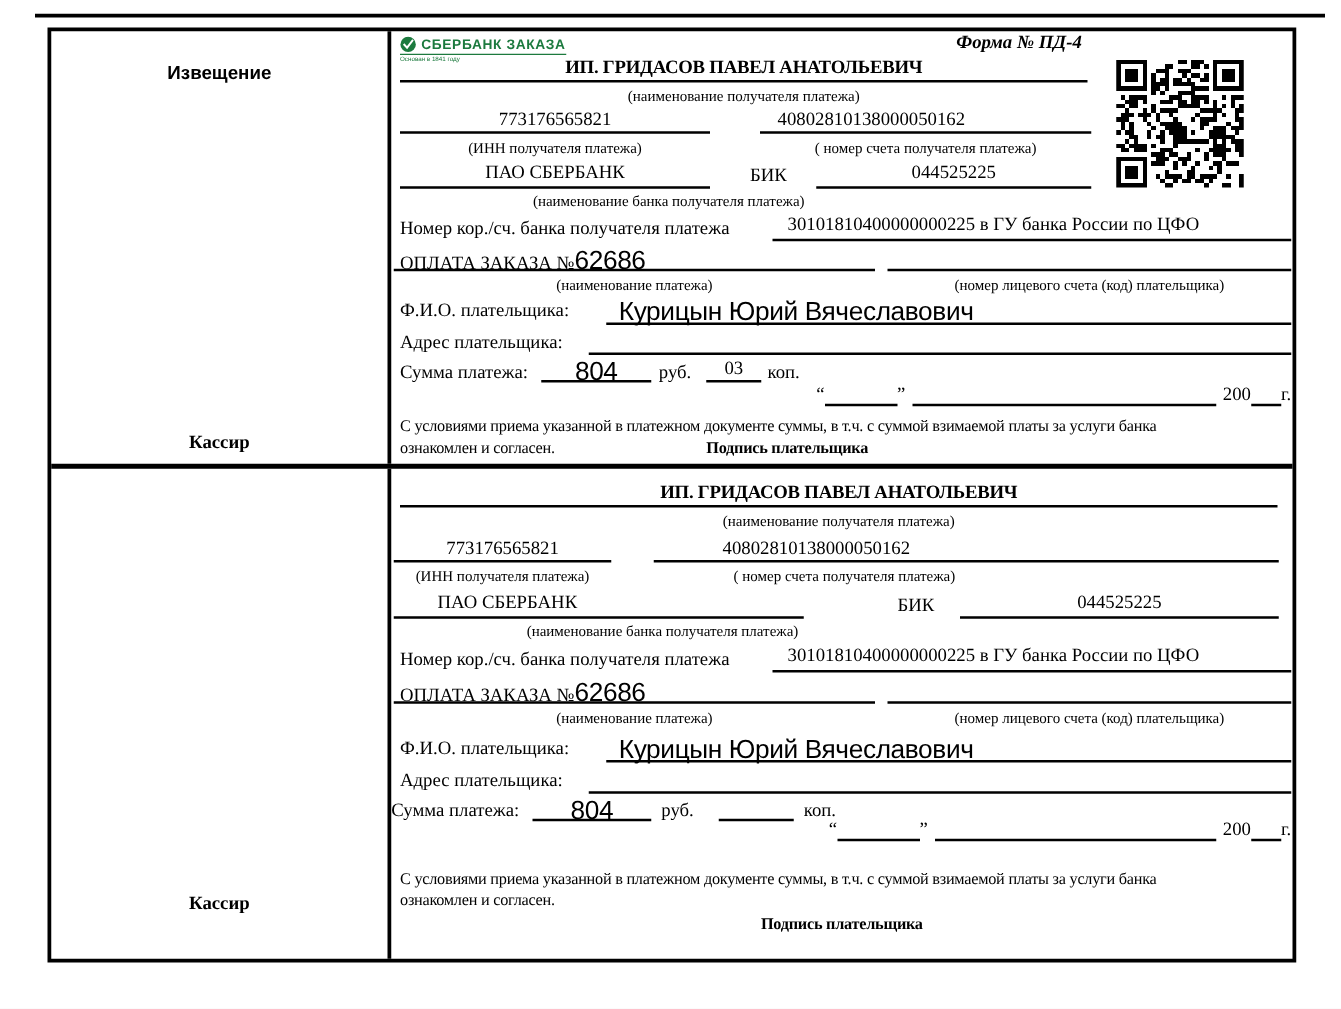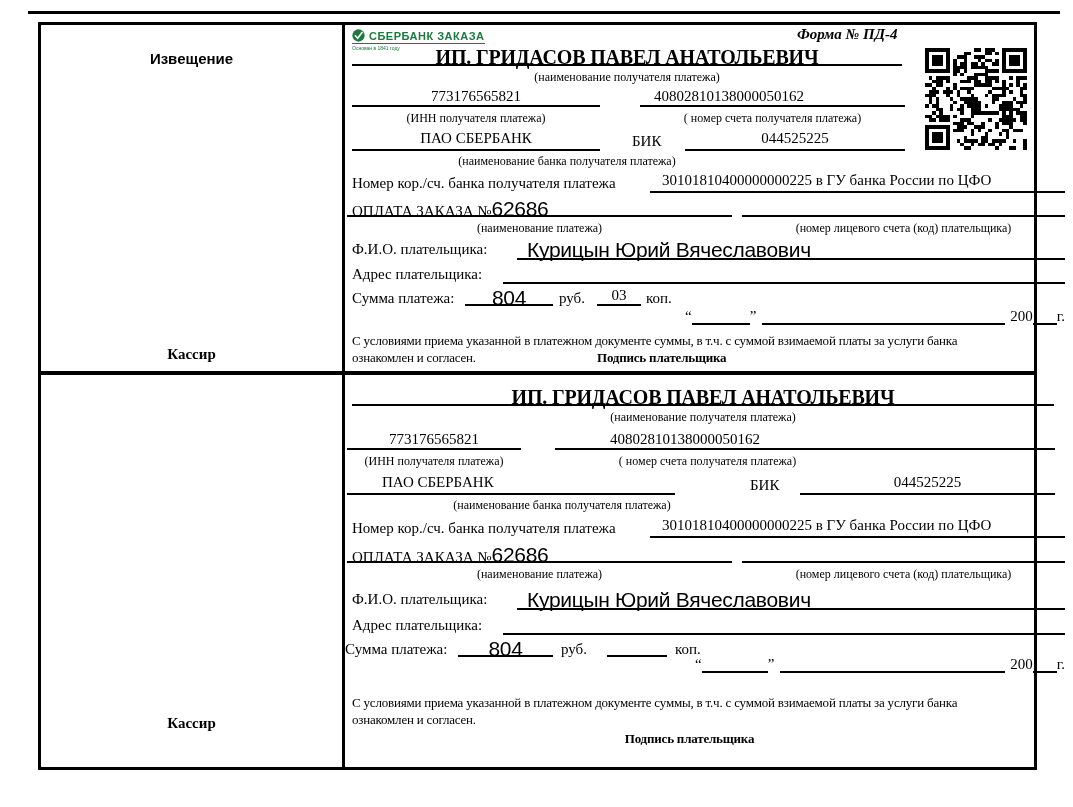--- a/index.html
+++ b/index.html
@@ -10,34 +10,34 @@
   }
   .cutline { position:absolute; left:28px; top:11px; width:1032px; height:3px; background:#000; }
   .form-table {
     position:absolute; left:38px; top:22px; width:999px; height:748px;
     border:3px solid #000; display:flex; flex-direction:column;
   }
   .frow { display:flex; min-height:0; }
   .frow-notice { height:346px; }
   .hdivider { height:4px; background:#000; flex-shrink:0; }
   .frow-receipt { flex:1; }
-  .left-cell { width:304px; flex-shrink:0; border-right:3px solid #000; position:relative; }
+  .left-cell { width:272px; flex-shrink:0; border-right:3px solid #000; position:relative; }
   .content-cell { position:relative; flex:1; }
   .abs { position:absolute; }
   .t { font-size:15px; }
   .hint { font-size:12px; white-space:nowrap; }
   .b { font-weight:bold; }
   .ctr { text-align:center; }
   .ul { border-bottom:2px solid #000; }
   .val { font-family:"Liberation Sans", sans-serif; font-size:21px; letter-spacing:-0.3px; }
   .side-label-sans { font-family:"Liberation Sans", sans-serif; font-size:15px; font-weight:bold; }
   .side-label-serif { font-size:15px; font-weight:bold; }
   .terms { font-size:13px; letter-spacing:-0.2px; }
   .forma { font-size:15px; font-weight:bold; font-style:italic; white-space:nowrap; }
-  .title-line { font-size:20px; font-weight:bold; letter-spacing:-0.2px; }
+  .title-line { font-size:15px; font-weight:bold; letter-spacing:-0.2px; }
   .daterow { display:flex; align-items:flex-end; font-size:15px; }
   .daterow .ul { height:16px; }
   
   .sb-logo { display:flex; align-items:center; gap:4px; border-bottom:1px solid #1c7a3e; padding-bottom:1px; }
   .sb-text { font-family:"Liberation Sans", sans-serif; font-size:11px; font-weight:bold; color:#1c7a3e; letter-spacing:0.5px; white-space:nowrap; }
   .sb-tag { font-family:"Liberation Sans", sans-serif; font-size:5px; color:#1c7a3e; margin-top:1px; }
   .qr { line-height:0; }
 </style>
 </head>
 <body>

